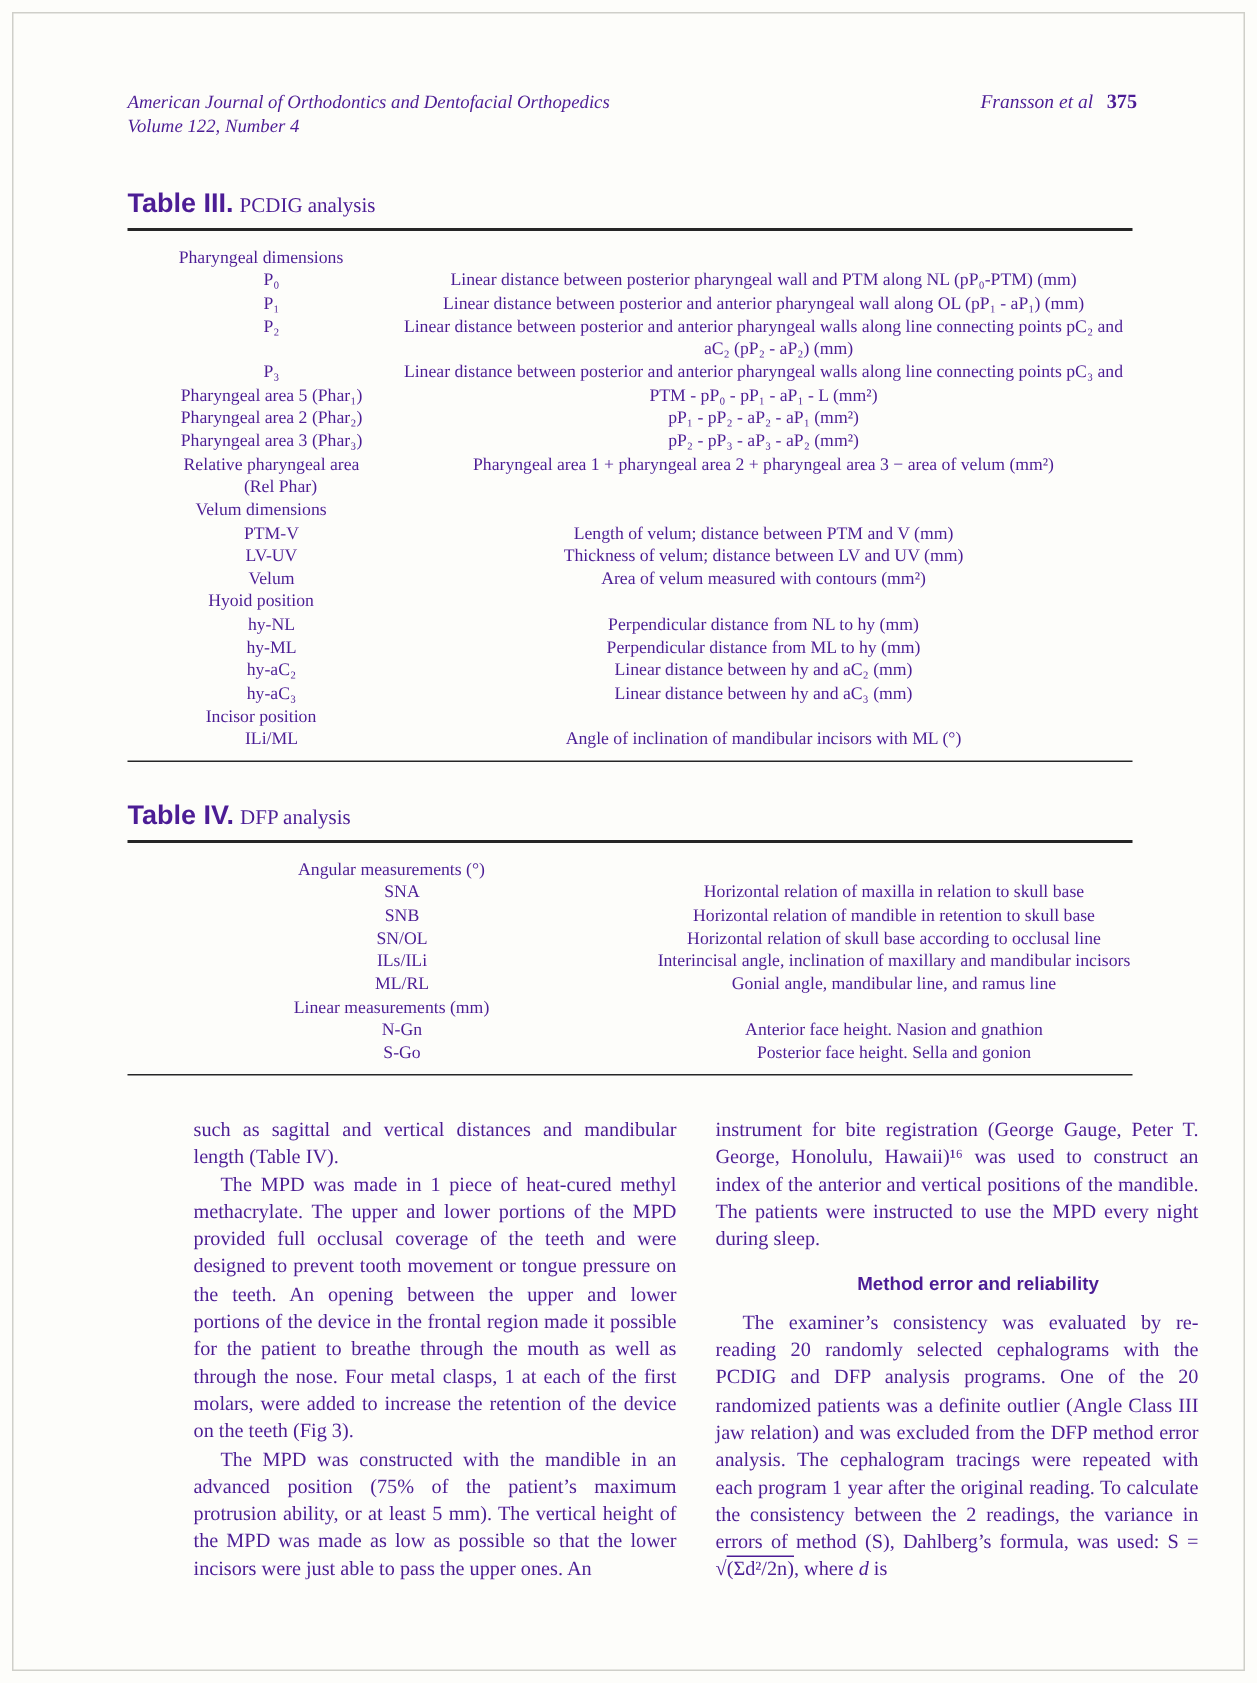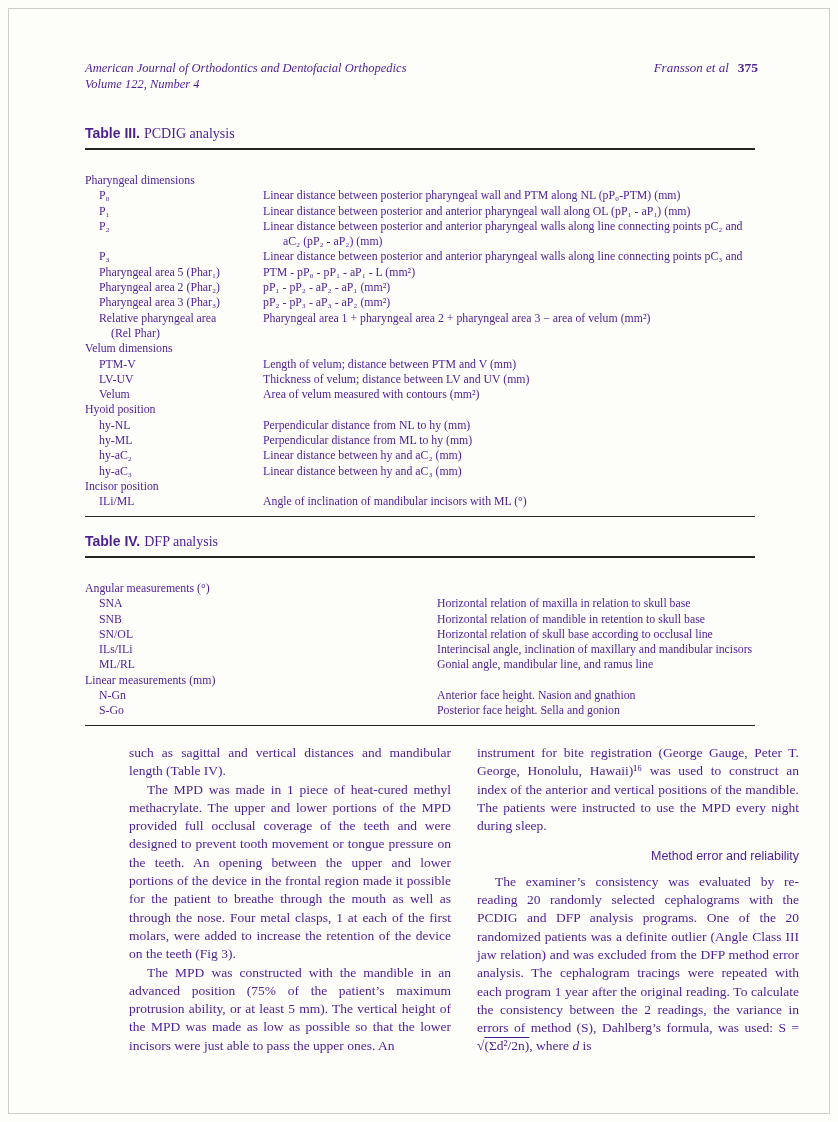--- a/index.html
+++ b/index.html
@@ -25,27 +25,27 @@
   }
   .ph-left { font-style:italic; }
   .ph-right { white-space:nowrap; font-size:13px; }
   .authors { font-style:italic; }
   .pageno { font-weight:bold; margin-left:9px; font-size:13.5px; }
   
   .tablewrap { position:absolute; left:85px; width:670px; }
   .t3 { top:125px; }
   .t4 { top:533px; }
   .tcaption { font-size:14px; margin-bottom:6px; }
-  .tlabel { font-weight:bold; font-family:"Liberation Sans","DejaVu Sans",sans-serif; font-size:14px; }
+  .tlabel { font-weight:bold; font-family:"Liberation Sans","DejaVu Sans",sans-serif; font-size:18px; }
   .ttitle { margin-left:4px; }
   .tbody {
     border-top:2px solid #262626;
     border-bottom:1px solid #262626;
-    padding:23px 0 6px 0;
-    font-size:11.8px; line-height:15.3px;
+    padding:10px 0 6px 0;
+    font-size:11.8px; line-height:15.3px;text-align:center;
   }
   .trow { display:flex; }
   .t3 .tterm { width:178px; flex:none; }
   .t4 .tterm { width:352px; flex:none; }
   .trow.ind .tterm { padding-left:14px; }
   .tl2 { padding-left:12px; }
   .tdef { flex:1; }
   .dl2 { padding-left:20px; }
   
   .col {
@@ -53,22 +53,22 @@
     font-size:13.5px; line-height:18.3px;
     text-align:justify;
     margin-left:44px;
   }
   .colL { left:85px; }
   .colR { left:433px; }
   .col p { text-indent:18px; }
   .col p.noind { text-indent:0; }
   .subhead {
     font-family:"Liberation Sans","DejaVu Sans",sans-serif;
-    font-weight:normal; font-size:12.5px;
-    margin:12px 0 7px 0; text-align:right; text-indent:0;padding-left:28px;
+    font-weight:bold; font-size:12.5px;
+    margin:12px 0 7px 0; text-align:center; text-indent:0;padding-left:28px;
   }
   .radical { text-decoration:overline; }
   .ivar { font-style:italic; }
 </style>
 </head>
 <body>
 
 <div class="page">
   <div class="scanframe"></div>
 

